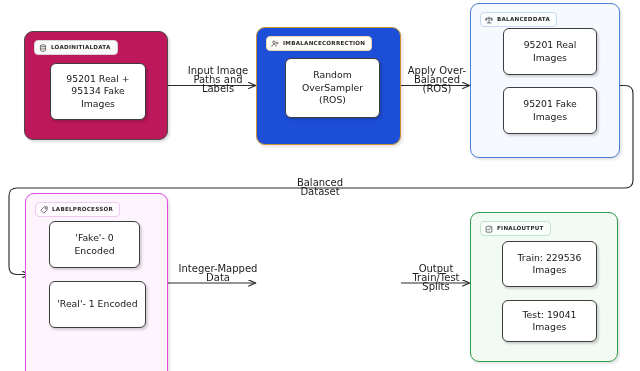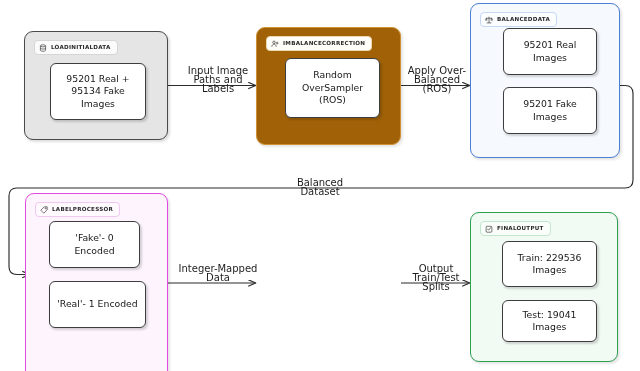--- a/index.html
+++ b/index.html
@@ -12,25 +12,25 @@
   #canvas{position:relative;width:640px;height:371px;}
 
   
   #edges{position:absolute;left:0;top:0;width:640px;height:371px;}
 
   
   .group{
     position:absolute;
     border:1.6px solid #4a4a4a;
     border-radius:9px;
-    background:#e5e5e5;
+    background:#be185d;
     box-sizing:border-box;
     box-shadow:1.5px 2px 2.5px rgba(0,0,0,.13);
   }
-  .group.orange{border-color:#cf9233;background:#a16207;box-shadow:1.5px 2px 2.5px rgba(0,0,0,.10);}
+  .group.orange{border-color:#cf9233;background:#1d4ed8;box-shadow:1.5px 2px 2.5px rgba(0,0,0,.10);}
   .group.blue  {border-color:#4b7fd3;background:#f6f9fe;box-shadow:1.5px 2px 2.5px rgba(0,0,0,.10);}
   .group.pink  {border-color:#e24ae2;background:#fdf4fd;box-shadow:1.5px 2px 2.5px rgba(0,0,0,.10);}
   .group.green {border-color:#2f9e4f;background:#f2faf4;box-shadow:1.5px 2px 2.5px rgba(0,0,0,.10);}
   .group.greenlite{border-color:#4aae6a;background:#f4fbf6;box-shadow:1.5px 2px 2.5px rgba(0,0,0,.10);}
 
   
   .chip{
     position:absolute;left:9px;top:8px;
     display:flex;align-items:center;gap:4px;
     background:#fbfbfb;

